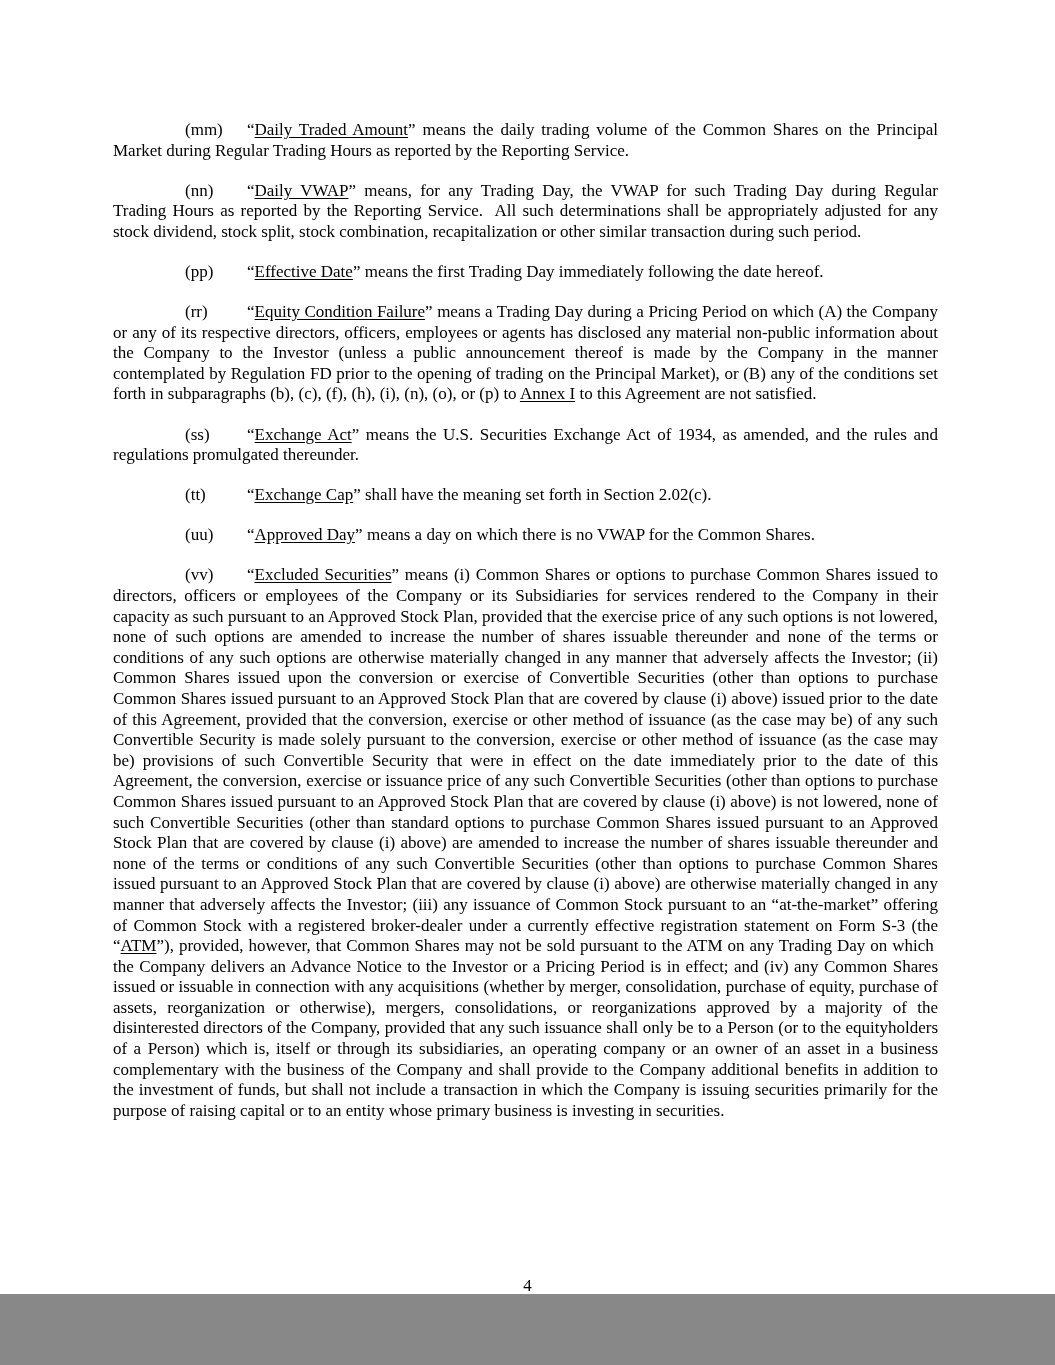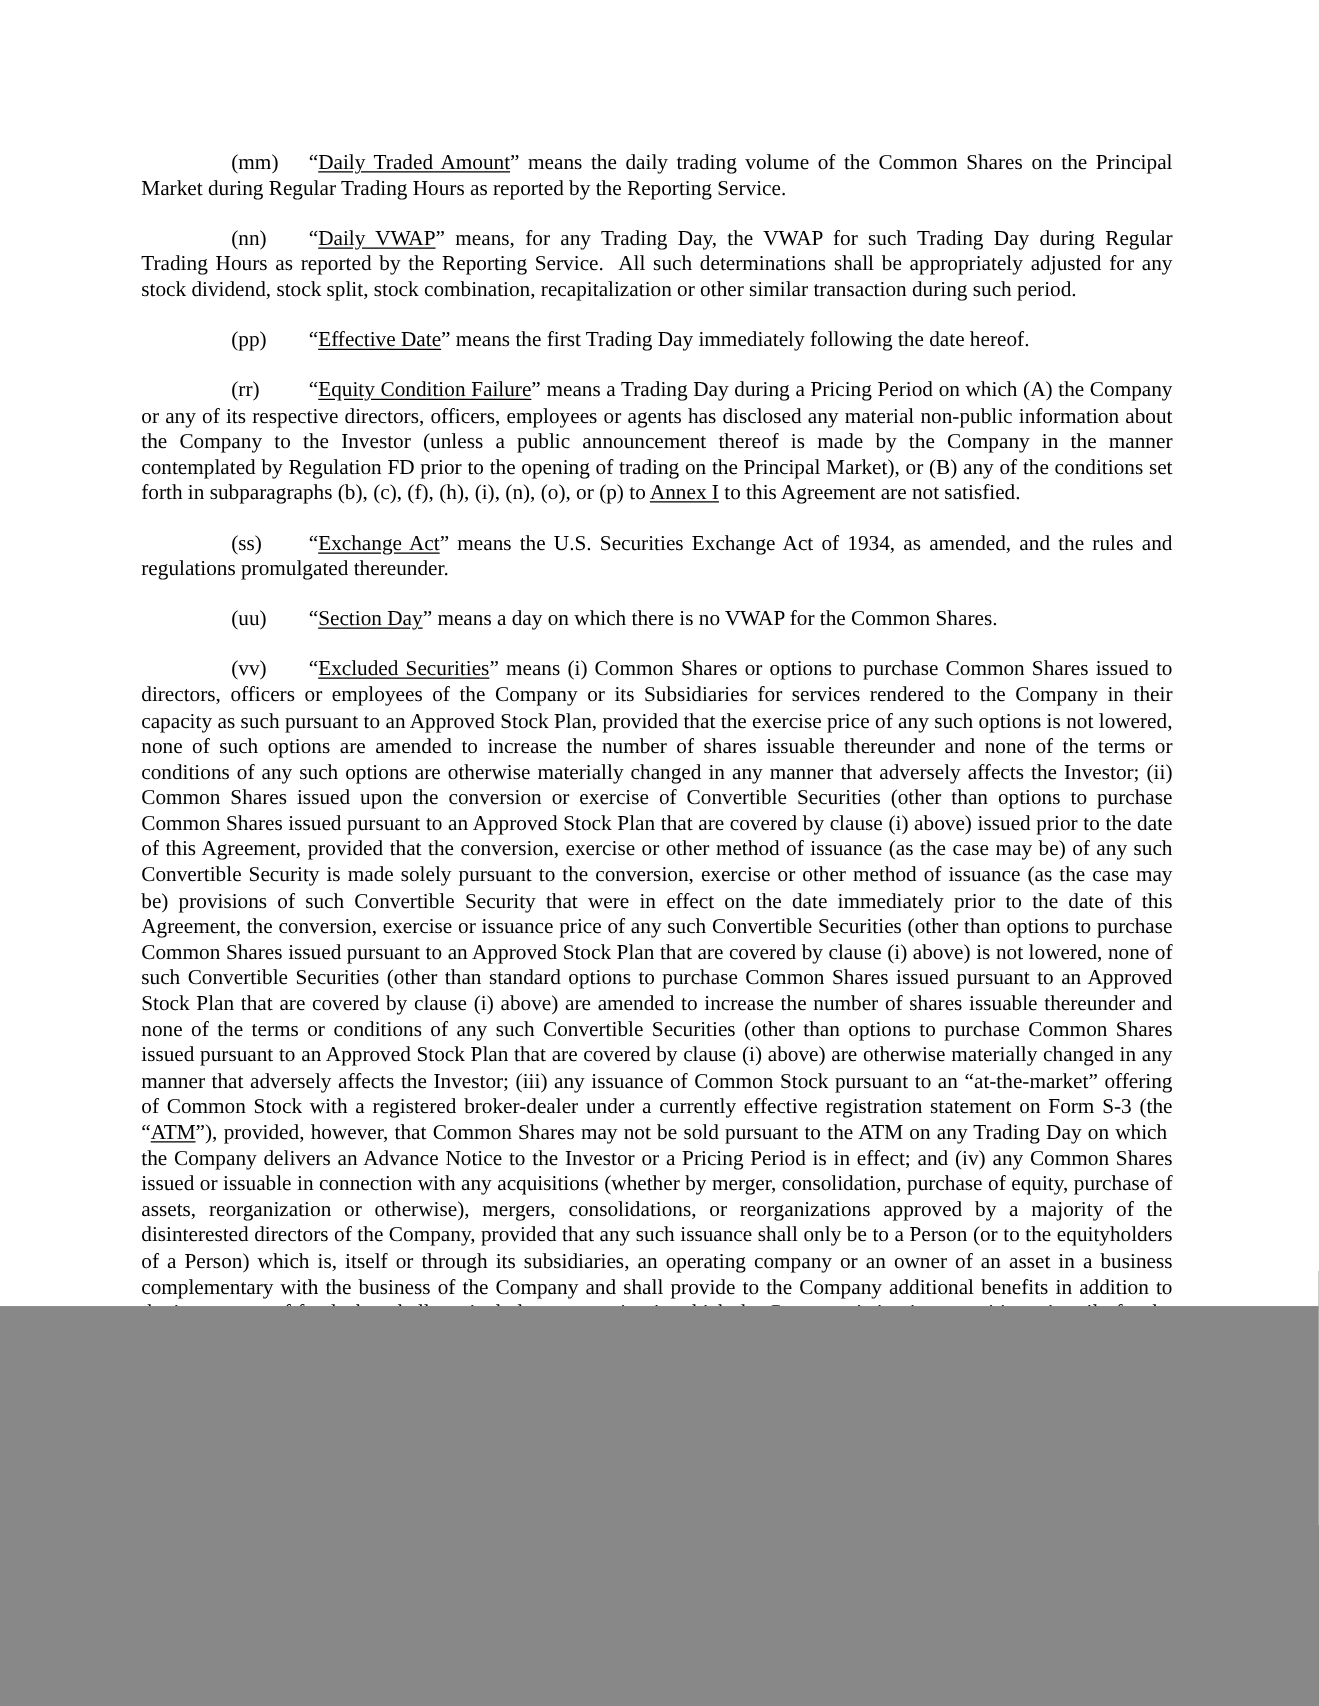--- a/index.html
+++ b/index.html
@@ -3,21 +3,21 @@
 <meta charset="utf-8">
 <style>
   html, body {
     margin: 0;
     padding: 0;
     background: #888;
   }
   .page {
     position: relative;
     width: 1055px;
-    height: 1045px;
+    height: 1294px;
     margin: 0 auto;
     background: #ffffff;
     color: #000000;
     font-family: "Liberation Serif", "DejaVu Serif", serif;
     font-size: 17px;
     line-height: 20.6px;
     overflow: hidden;
   }
   .content {
     position: absolute;
@@ -50,17 +50,18 @@
 </head>
 <body>
 
 <div class="page">
   <div class="content">
       <p class="para"><span class="plabel">(mm)</span><span>“</span><span class="u">Daily Traded Amount</span><span>” means the daily trading volume of the Common Shares on the Principal Market during Regular Trading Hours as reported by the Reporting Service.</span></p>
       <p class="para"><span class="plabel">(nn)</span><span>“</span><span class="u">Daily VWAP</span><span>” means, for any Trading Day, the VWAP for such Trading Day during Regular Trading Hours as reported by the Reporting Service.&nbsp; All such determinations shall be appropriately adjusted for any stock dividend, stock split, stock combination, recapitalization or other similar transaction during such period.</span></p>
       <p class="para"><span class="plabel">(pp)</span><span>“</span><span class="u">Effective Date</span><span>” means the first Trading Day immediately following the date hereof.</span></p>
       <p class="para"><span class="plabel">(rr)</span><span>“</span><span class="u">Equity Condition Failure</span><span>” means a Trading Day during a Pricing Period on which (A) the Company or any of its respective directors, officers, employees or agents has disclosed any material non-public information about the Company to the Investor (unless a public announcement thereof is made by the Company in the manner contemplated by Regulation FD prior to the opening of trading on the Principal Market), or (B) any of the conditions set forth in subparagraphs (b), (c), (f), (h), (i), (n), (o), or (p) to </span><span class="u">Annex I</span><span> to this Agreement are not satisfied.</span></p>
       <p class="para"><span class="plabel">(ss)</span><span>“</span><span class="u">Exchange Act</span><span>” means the U.S. Securities Exchange Act of 1934, as amended, and the rules and regulations promulgated thereunder.</span></p>
-      <p class="para"><span class="plabel">(uu)</span><span>“</span><span class="u">Section Day</span><span>” means a day on which there is no VWAP for the Common Shares.</span></p>
+      <p class="para"><span class="plabel">(tt)</span><span>“</span><span class="u">Exchange Cap</span><span>” shall have the meaning set forth in Section 2.02(c).</span></p>
+      <p class="para"><span class="plabel">(uu)</span><span>“</span><span class="u">Approved Day</span><span>” means a day on which there is no VWAP for the Common Shares.</span></p>
       <p class="para"><span class="plabel">(vv)</span><span>“</span><span class="u">Excluded Securities</span><span>” means (i) Common Shares or options to purchase Common Shares issued to directors, officers or employees of the Company or its Subsidiaries for services rendered to the Company in their capacity as such pursuant to an Approved Stock Plan, provided that the exercise price of any such options is not lowered, none of such options are amended to increase the number of shares issuable thereunder and none of the terms or conditions of any such options are otherwise materially changed in any manner that adversely affects the Investor; (ii) Common Shares issued upon the conversion or exercise of Convertible Securities (other than options to purchase Common Shares issued pursuant to an Approved Stock Plan that are covered by clause (i) above) issued prior to the date of this Agreement, provided that the conversion, exercise or other method of issuance (as the case may be) of any such Convertible Security is made solely pursuant to the conversion, exercise or other method of issuance (as the case may be) provisions of such Convertible Security that were in effect on the date immediately prior to the date of this Agreement, the conversion, exercise or issuance price of any such Convertible Securities (other than options to purchase Common Shares issued pursuant to an Approved Stock Plan that are covered by clause (i) above) is not lowered, none of such Convertible Securities (other than standard options to purchase Common Shares issued pursuant to an Approved Stock Plan that are covered by clause (i) above) are amended to increase the number of shares issuable thereunder and none of the terms or conditions of any such Convertible Securities (other than options to purchase Common Shares issued pursuant to an Approved Stock Plan that are covered by clause (i) above) are otherwise materially changed in any manner that adversely affects the Investor; (iii) any issuance of Common Stock pursuant to an “at-the-market” offering of Common Stock with a registered broker-dealer under a currently effective registration statement on Form S-3 (the “</span><span class="u">ATM</span><span>”), </span><span class="i">provided, however,</span><span> that Common Shares may not be sold pursuant to the ATM on any Trading Day on which&nbsp; the Company delivers an Advance Notice to the Investor or a Pricing Period is in effect; and (iv) any Common Shares issued or issuable in connection with any acquisitions (whether by merger, consolidation, purchase of equity, purchase of assets, reorganization or otherwise), mergers, consolidations, or reorganizations approved by a majority of the disinterested directors of the Company, provided that any such issuance shall only be to a Person (or to the equityholders of a Person) which is, itself or through its subsidiaries, an operating company or an owner of an asset in a business complementary with the business of the Company and shall provide to the Company additional benefits in addition to the investment of funds, but shall not include a transaction in which the Company is issuing securities primarily for the purpose of raising capital or to an entity whose primary business is investing in securities.</span></p>
     </div>
   <div class="pagenum">4</div>
 </div>
 
 </body></html>

